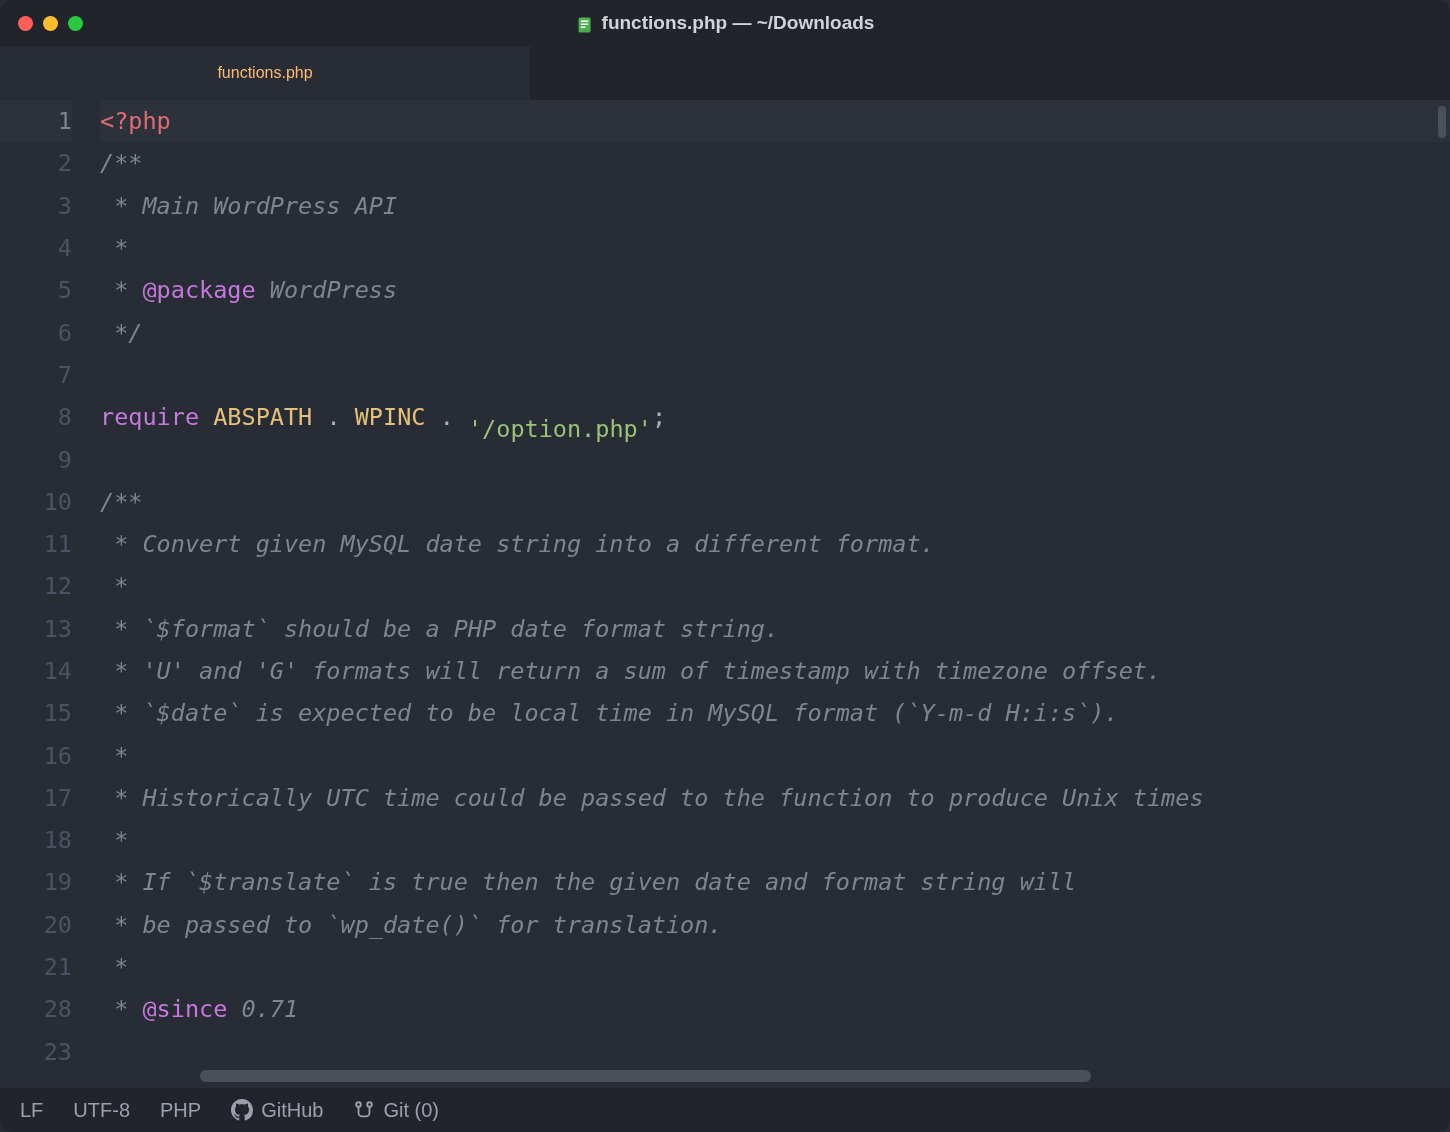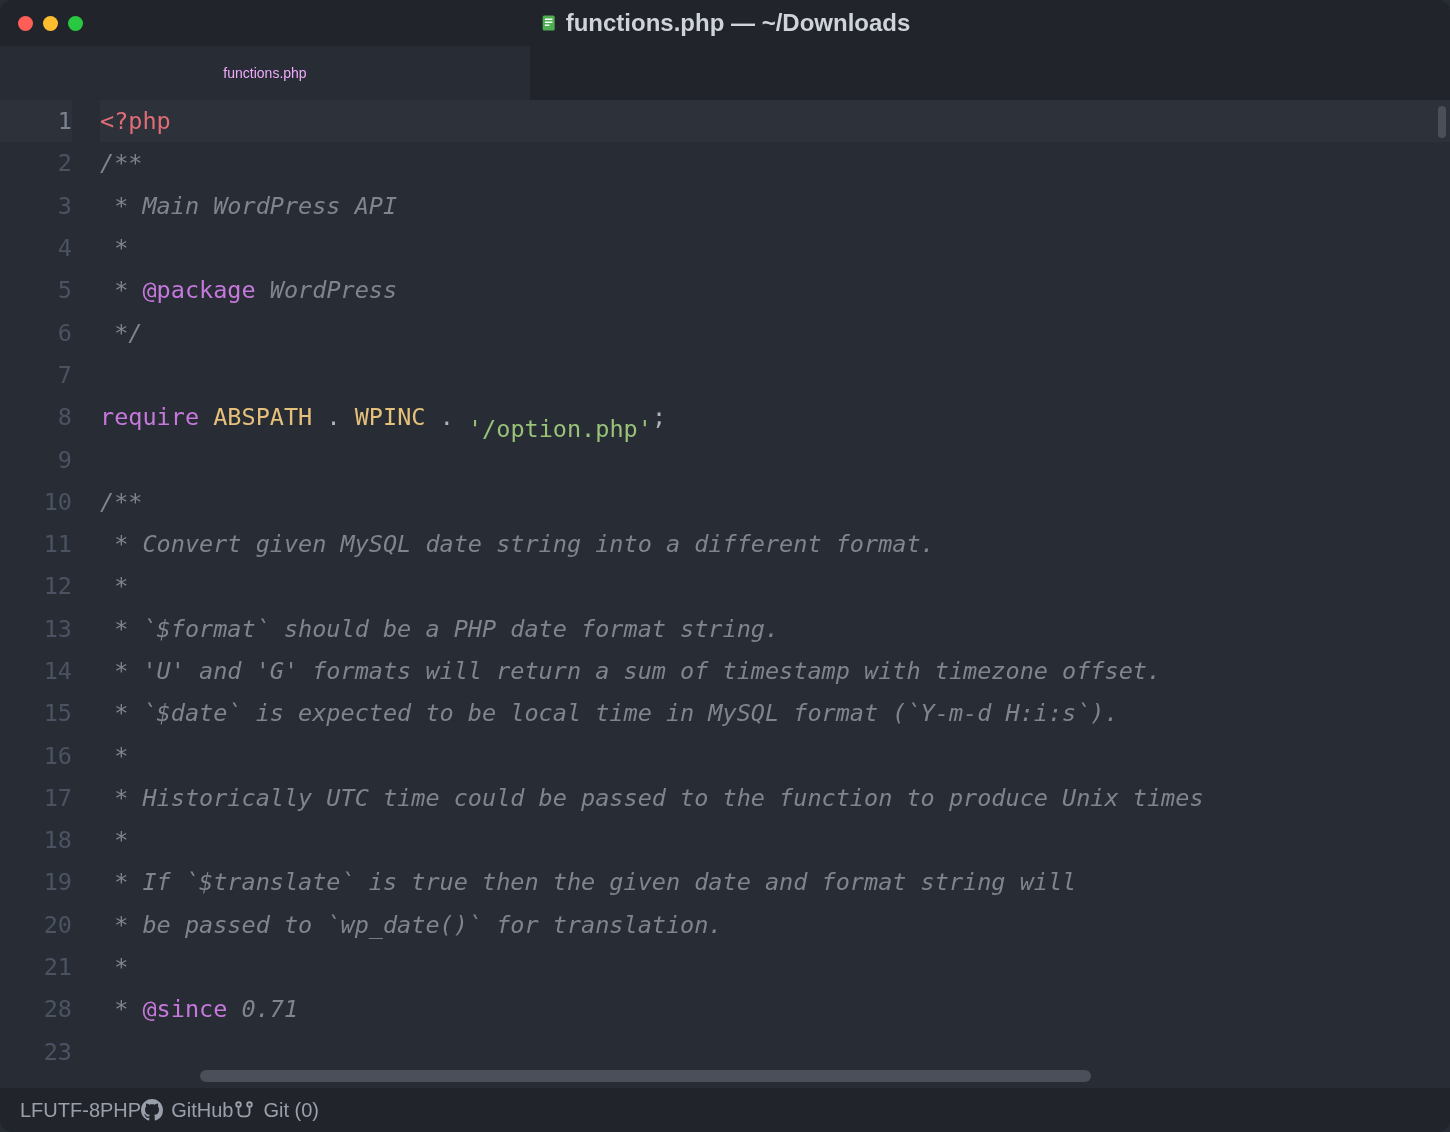--- a/index.html
+++ b/index.html
@@ -24,36 +24,36 @@
     position: relative;
     flex-shrink: 0;
   }
   .traffic-lights { display: flex; gap: 10px; margin-left: 18px; }
   .tl { width: 15px; height: 15px; border-radius: 50%; }
   .tl.red { background: #ff5f57; }
   .tl.yellow { background: #febc2e; }
   .tl.green { background: #28c840; }
   .titlebar-center {
     position: absolute; left: 50%; transform: translateX(-50%);
-    display: flex; align-items: center; gap: 8px;
-    color: #cfd3da; font-size: 24px; font-weight: 600;
+    display: flex; align-items: flex-end; gap: 8px;
+    color: #cfd3da; font-size: 19px; font-weight: 600;
   }
   .title-file-icon { width:18px; height:18px; }
   
   .tabbar {
     height: 54px;
     background: #21252b;
     display: flex;
     flex-shrink: 0;
   }
   .tab {
     width: 530px;
     display: flex; align-items: center; justify-content: center;
     background: #282c34;
-    color: #f0abfc; font-size: 14px;
+    color: #fdba74; font-size: 16px;
   }
   
   .editor {
     flex: 1;
     display: flex;
     background: #282c34;
     overflow: hidden;
     position: relative;
     font-family: "Menlo", "Consolas", monospace;
     font-size: 23.5px;
@@ -104,21 +104,21 @@
     height: 44px;
     background: #21252b;
     color: #9aa0ab;
     display: flex; align-items: center;
     font-size: 20px;
     padding: 0 20px;
     flex-shrink: 0;
     justify-content: space-between;
   }
   .status-left { display: flex; gap: 30px; align-items: center; }
-  .status-right { display: flex; align-items: center; }
+  .status-right { display: flex; gap: 30px; align-items: center; }
   .status-item { display: flex; align-items: center; gap: 8px; cursor: pointer; }
   .github-icon { width: 22px; height: 22px; fill: #9aa0ab; }
   .git-icon { width: 22px; height: 22px; stroke: #9aa0ab; fill: none; stroke-width: 2; }
 </style>
 </head>
 <body>
 
 <div class="window">
 
   <div class="titlebar">

